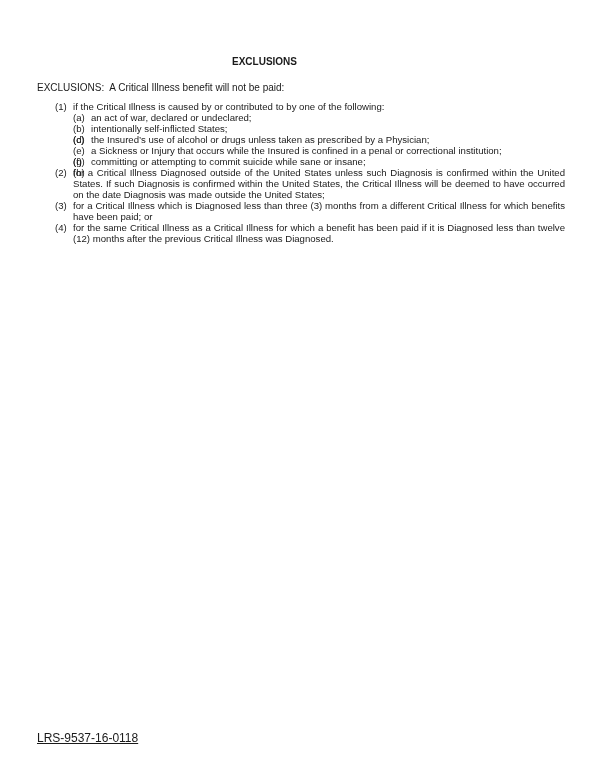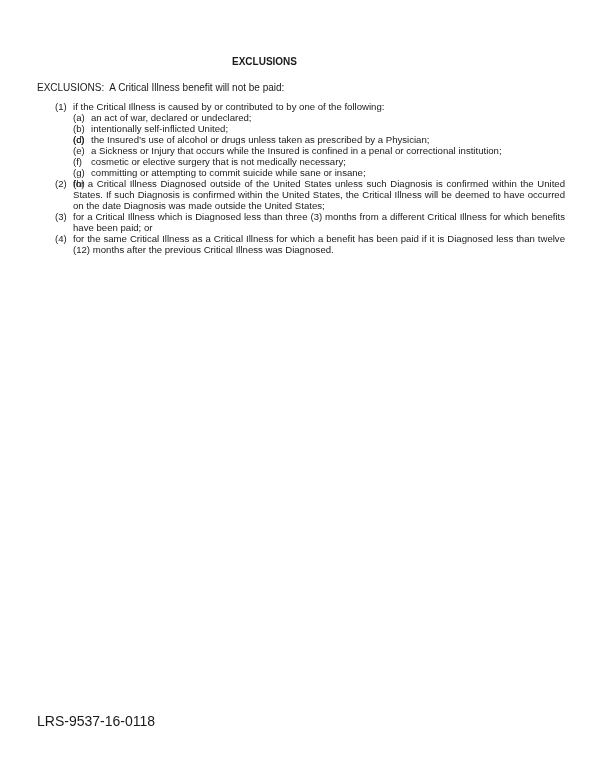--- a/index.html
+++ b/index.html
@@ -7,43 +7,43 @@
          font-family: "Liberation Sans", sans-serif; color: #1a1a1a; font-size: 9.6px; }
   .title { position: absolute; top: 56px; left: 0; width: 529px; text-align: center;
            font-weight: bold; font-size: 10px; }
   .intro { position: absolute; top: 82px; left: 37px; font-size: 10px; }
   .intro b { font-weight: normal; }
   .list { position: absolute; top: 101px; left: 55px; width: 510px; line-height: 11px; }
   .item { position: relative; padding-left: 18px; text-align: justify; }
   .item .num { position: absolute; left: 0; top: 0; }
   .sub { position: relative; padding-left: 18px; }
   .sub .num { position: absolute; left: 0; top: 0; }
-  .footer-left { position: absolute; top: 713px; left: 37px; font-size: 14px; }
+  .footer-left { position: absolute; top: 731px; left: 37px; font-size: 12px; text-decoration: underline; }
   .footer-center { position: absolute; top: 731px; left: 272px; font-size: 16px; margin-top: 47px; }
 </style>
 </head>
 <body>
 
 <div class="title">EXCLUSIONS</div>
 
 <div class="intro">
   <b>EXCLUSIONS:</b>&nbsp; <span>A Critical Illness benefit will not be paid:</span>
 </div>
 
 <div class="list">
   <div class="item">
     <span class="num">(1)</span>
     <div>if the Critical Illness is caused by or contributed to by one of the following:</div>
     <div class="sublist">
       <div class="sub"><span class="num">(a)</span><span>an act of war, declared or undeclared;</span></div>
-      <div class="sub"><span class="num">(b)</span><span>intentionally self-inflicted United;</span></div>
+      <div class="sub"><span class="num">(b)</span><span>intentionally self-inflicted States;</span></div>
       <div class="sub"><span class="num">(c)</span></div>
       <div class="sub"><span class="num">(d)</span><span>the Insured’s use of alcohol or drugs unless taken as prescribed by a Physician;</span></div>
       <div class="sub"><span class="num">(e)</span><span>a Sickness or Injury that occurs while the Insured is confined in a penal or correctional institution;</span></div>
-      <div class="sub"><span class="num">(f)</span><span>cosmetic or elective surgery that is not medically necessary;</span></div>
+      <div class="sub"><span class="num">(f)</span></div>
       <div class="sub"><span class="num">(g)</span><span>committing or attempting to commit suicide while sane or insane;</span></div>
       <div class="sub"><span class="num">(h)</span></div>
     </div>
   </div>
   <div class="item">
     <span class="num">(2)</span>
     <div>for a Critical Illness Diagnosed outside of the United States unless such Diagnosis is confirmed within the United States.  If such Diagnosis is confirmed within the United States, the Critical Illness will be deemed to have occurred on the date Diagnosis was made outside the United States;</div>
   </div>
   <div class="item">
     <span class="num">(3)</span>

